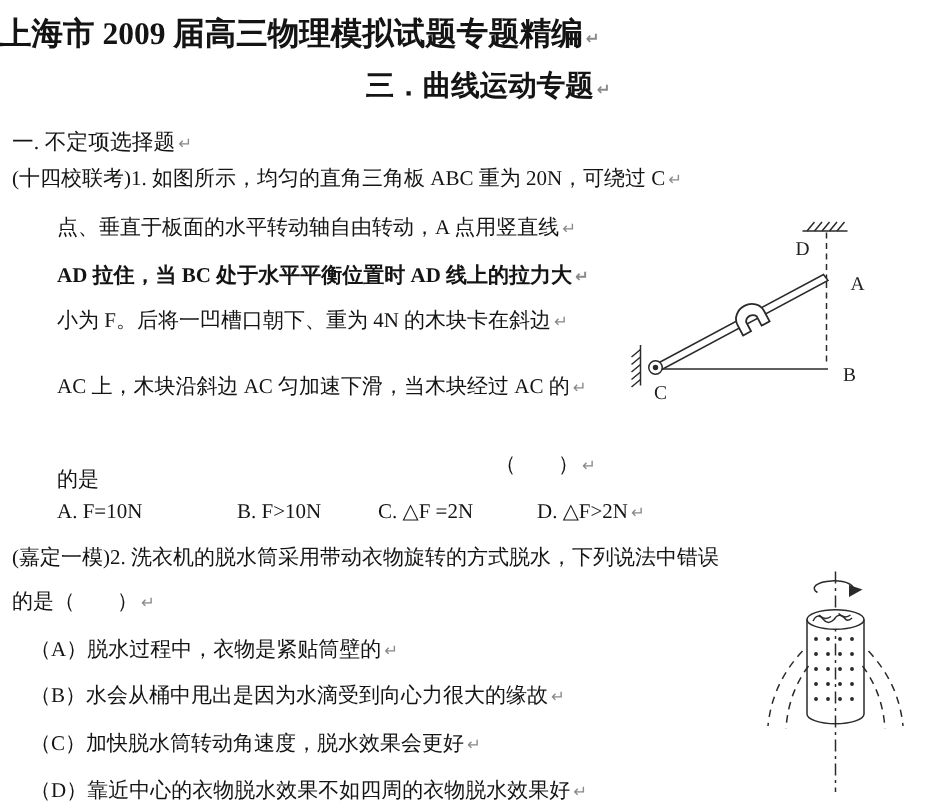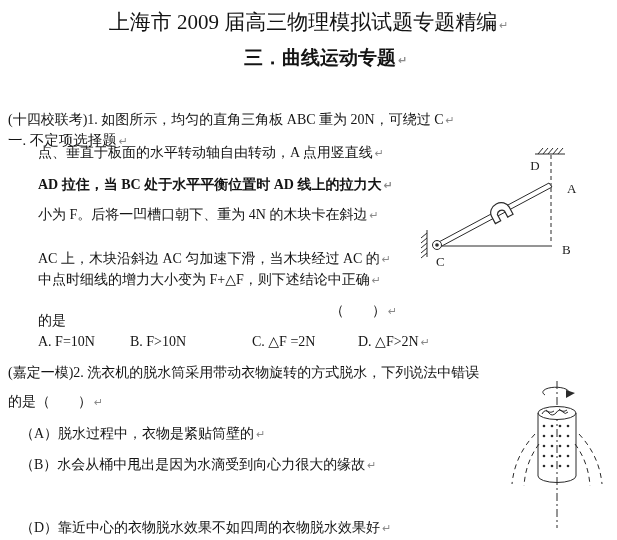--- a/index.html
+++ b/index.html
@@ -5,62 +5,62 @@
   html,body { margin:0; padding:0; background:#ffffff; }
   .page {
     position:relative;
     width:617px; height:540px;
     background:#ffffff;
     font-family:"Liberation Serif","DejaVu Serif",serif;
     color:#141414;
     overflow:hidden;
   }
   .line { position:absolute; white-space:pre; font-size:14px; line-height:1.25; }
-  .t1 { font-size:21px; font-weight:normal; width:617px; text-align:center; }
+  .t1 { font-size:21px; font-weight:bold; width:617px; text-align:left; }
   .t2 { font-size:19px; font-weight:bold; width:617px; text-align:center; }
   .sec { font-size:14.5px; }
   .ret {
     color:#8a8a8a; font-size:11px; margin-left:2px;
     font-family:"DejaVu Sans",sans-serif;
   }
   svg { position:absolute; overflow:visible; }
   svg text { font-family:"Liberation Serif","DejaVu Serif",serif; font-size:13px; fill:#222; }
   .stroke { stroke:#2a2a2a; fill:none; stroke-width:1; }
   .dash   { stroke:#2a2a2a; fill:none; stroke-width:1; stroke-dasharray:4 3; }
 </style>
 </head>
 <body>
 
 <div class="page">
 
   <div class="line t1" style="top:9px; left:0;"><span>上海市 2009 届高三物理模拟试题专题精编</span><span class="ret">↵</span></div>
 
   <div class="line t2" style="top:46px; left:0;padding-left:17px;"><span>三．曲线运动专题</span><span class="ret">↵</span></div>
 
-  <div class="line sec" style="top:86px; left:8px;margin-top:45px;"><span>一. 不定项选择题</span><span class="ret">↵</span></div>
+  <div class="line sec" style="top:86px; left:8px;"><span>一. 不定项选择题</span><span class="ret">↵</span></div>
 
   <div class="line" style="top:111px; left:8px;"><span>(十四校联考)1. 如图所示，均匀的直角三角板 ABC 重为 20N，可绕过 C</span><span class="ret">↵</span></div>
   <div class="line" style="top:144px; left:38px;text-align:right;"><span>点、垂直于板面的水平转动轴自由转动，A 点用竖直线</span><span class="ret">↵</span></div>
   <div class="line" style="top:176px; left:38px;font-weight:bold;"><span>AD 拉住，当 BC 处于水平平衡位置时 AD 线上的拉力大</span><span class="ret">↵</span></div>
   <div class="line" style="top:206px; left:38px;"><span>小为 F。后将一凹槽口朝下、重为 4N 的木块卡在斜边</span><span class="ret">↵</span></div>
   <div class="line" style="top:250px; left:38px;"><span>AC 上，木块沿斜边 AC 匀加速下滑，当木块经过 AC 的</span><span class="ret">↵</span></div>
-  <div class="line" style="top:271px; left:38px;"><span>中点时细线的增力大小变为 F+△F，则下述结论中正确</span><span class="ret">↵</span></div>
   <div class="line" style="top:312px; left:38px;"><span>的是</span></div>
   <div class="line" style="top:302px; left:330px;"><span>（　　）</span><span class="ret">↵</span></div>
 
   <div class="line" style="top:333px; left:38px;"><span>A. F=10N</span></div>
-  <div class="line" style="top:333px; left:130px;"><span>B. F&gt;10N</span></div>
+  <div class="line" style="top:333px; left:158px;"><span>B. F&gt;10N</span></div>
   <div class="line" style="top:333px; left:252px;"><span>C. △F =2N</span></div>
   <div class="line" style="top:333px; left:358px;"><span>D. △F&gt;2N</span><span class="ret">↵</span></div>
 
   <div class="line" style="top:364px; left:8px;"><span>(嘉定一模)2. 洗衣机的脱水筒采用带动衣物旋转的方式脱水，下列说法中错误</span></div>
   <div class="line" style="top:393px; left:8px;"><span>的是（　　）</span><span class="ret">↵</span></div>
 
   <div class="line" style="top:425px; left:20px;text-align:center;"><span>（A）脱水过程中，衣物是紧贴筒壁的</span><span class="ret">↵</span></div>
   <div class="line" style="top:456px; left:20px;"><span>（B）水会从桶中甩出是因为水滴受到向心力很大的缘故</span><span class="ret">↵</span></div>
+  <div class="line" style="top:488px; left:20px;"><span>（C）加快脱水筒转动角速度，脱水效果会更好</span><span class="ret">↵</span></div>
   <div class="line" style="top:519px; left:20px;"><span>（D）靠近中心的衣物脱水效果不如四周的衣物脱水效果好</span><span class="ret">↵</span></div>
 
   <svg style="left:418px; top:140px;" width="180" height="130" viewBox="0 0 180 130">
 
     <g>
       <path class="stroke" d="M117,14 h30"></path>
       <path class="stroke" d="M120,14 l5,-6 M125,14 l5,-6 M130,14 l5,-6 M135,14 l5,-6 M140,14 l5,-6"></path>
     </g>
 
     <line class="dash" x1="133" y1="15" x2="133" y2="46"></line>

